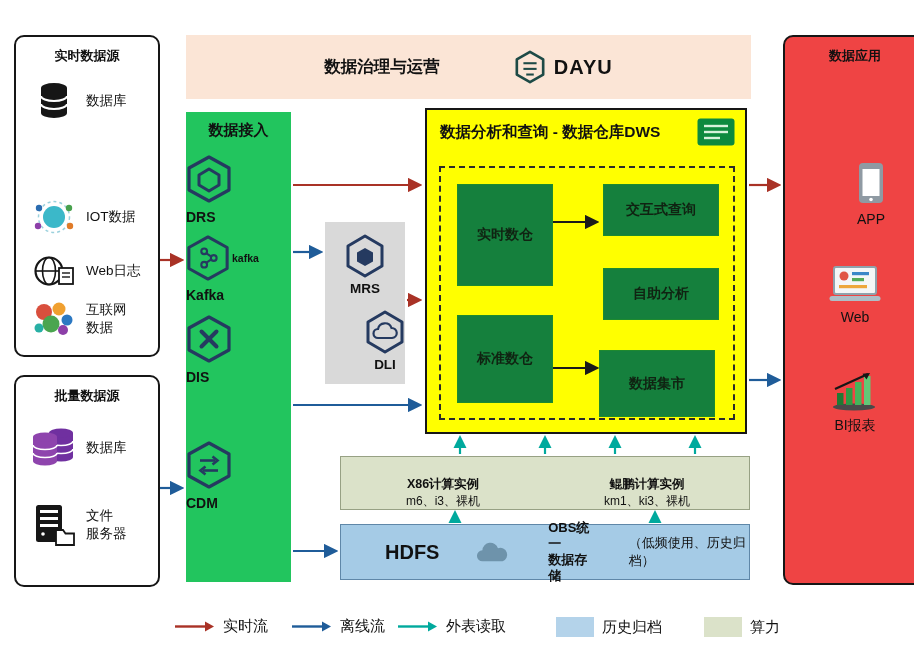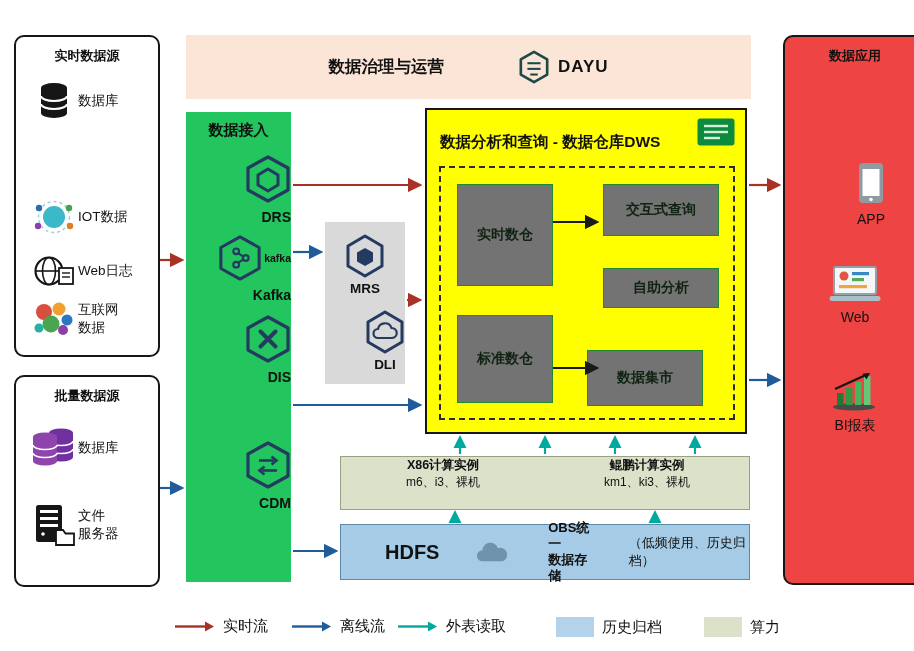--- a/index.html
+++ b/index.html
@@ -2,49 +2,49 @@
 <html><head>
 <meta charset="utf-8">
 <style>
   * { margin:0; padding:0; box-sizing:border-box; }
   body { background:#ffffff; font-family:"Liberation Sans","DejaVu Sans",sans-serif; color:#111; }
   .canvas { position:relative; width:914px; height:651px; background:#fff; overflow:hidden; }
 
   .panel { position:absolute; background:#fff; border:2px solid #161616; border-radius:10px; }
   .panel-title { font-weight:bold; font-size:13px; text-align:center; padding-top:10px; }
 
-  .src-item { position:absolute; display:flex; align-items:center; left:14px; }
+  .src-item { position:absolute; display:flex; align-items:center; gap:8px; left:14px; }
   .icn-wrap { width:48px; display:flex; justify-content:center; flex:0 0 48px; }
   .src-label { font-size:13.5px; line-height:1.3; white-space:pre-line; }
 
   .banner { position:absolute; left:186px; top:35px; width:565px; height:64px; background:#fbe5d6;
             display:flex; align-items:center; justify-content:center; gap:74px; }
   .banner-title { font-weight:bold; font-size:16.5px; }
-  .brand { display:flex; align-items:center; gap:8px; font-weight:bold; font-size:17px; letter-spacing:1px; }
+  .brand { display:flex; align-items:center; gap:8px; font-weight:bold; font-size:20px; letter-spacing:1px; }
 
   .access-col { position:absolute; left:186px; top:112px; width:105px; height:470px; background:#22c55e; }
   .access-title { font-weight:bold; font-size:15px; text-align:center; padding-top:9px; }
-  .access-item { position:absolute; left:0; width:100%; display:flex; flex-direction:column; align-items:flex-end; gap:5px; }
+  .access-item { position:absolute; left:0; width:100%; display:flex; flex-direction:column; align-items:flex-start; gap:5px; }
   .access-label { font-weight:bold; font-size:14px; }
   .hex-row { display:flex; align-items:center; gap:2px; }
   .kafka-mark { font-weight:bold; font-size:10.5px; color:#111; }
 
   .proc-box { position:absolute; left:325px; top:222px; width:80px; height:162px; background:#d9d9d9; }
   .proc-item { position:absolute; left:0; width:100%; display:flex; flex-direction:column; align-items:center; gap:3px; }
   .proc-label { font-weight:bold; font-size:13.5px; }
 
   .dws { position:absolute; left:425px; top:108px; width:322px; height:326px; background:#ffff00; border:2px solid #161616; }
-  .dws-title { font-weight:bold; font-size:15.5px; padding:22px 0 0 13px; }
+  .dws-title { font-weight:bold; font-size:15.5px; padding:12px 0 0 13px; }
   .dws-doc { position:absolute; right:9px; top:7px; }
   .dws-dashed { position:absolute; left:12px; top:56px; width:296px; height:254px; border:2px dashed #2b2b2b; }
-  .dws-block { position:absolute; background:#737373; border:1px solid #1d8a2f; display:flex; align-items:center; justify-content:center;
+  .dws-block { position:absolute; background:#15803d; border:1px solid #1d8a2f; display:flex; align-items:center; justify-content:center;
                font-weight:bold; font-size:14px; color:#102312; }
 
   .compute { position:absolute; left:340px; top:456px; width:410px; height:54px; background:#dbe2c9; border:1px solid #97a184;
-             display:flex; align-items:flex-start; }
+             display:flex; align-items:flex-end; }
   .compute-col { width:50%; text-align:center; line-height:1.35; }
   .compute-title { font-weight:bold; font-size:12.5px; }
   .compute-models { font-size:12px; }
 
   .storage { position:absolute; left:340px; top:524px; width:410px; height:56px; background:#a5cbe6; border:1px solid #5f87a8;
              display:flex; align-items:center; padding-left:44px; gap:35px; }
   .hdfs-label { font-weight:bold; font-size:20px; }
   .obs-title { font-weight:bold; font-size:13px; line-height:1.25; white-space:pre-line; }
   .obs-note { font-size:13px; }
 
@@ -237,22 +237,22 @@
     <svg class="dws-doc" width="40" height="30" viewBox="0 0 40 30">
       <rect x="1.5" y="1.5" width="37" height="27" rx="3" fill="#0c8a3e"></rect>
       <line x1="8" y1="9" x2="32" y2="9" stroke="#d6f2db" stroke-width="2.4"></line>
       <line x1="8" y1="15" x2="32" y2="15" stroke="#d6f2db" stroke-width="2.4"></line>
       <line x1="8" y1="21" x2="24" y2="21" stroke="#d6f2db" stroke-width="2.4"></line>
     </svg>
     <div class="dws-dashed"></div>
     <div class="dws-block" style="left:30px;top:74px;width:96px;height:102px;">实时数仓</div>
     <div class="dws-block" style="left:30px;top:205px;width:96px;height:88px;">标准数仓</div>
     <div class="dws-block" style="left:176px;top:74px;width:116px;height:52px;">交互式查询</div>
-    <div class="dws-block" style="left:176px;top:158px;width:116px;height:40px;">自助分析</div>
-    <div class="dws-block" style="left:160px;top:240px;width:116px;height:56px;font-family:Liberation Serif, serif;">数据集市</div>
+    <div class="dws-block" style="left:176px;top:158px;width:116px;height:52px;">自助分析</div>
+    <div class="dws-block" style="left:172px;top:240px;width:116px;height:67px;font-family:Liberation Serif, serif;">数据集市</div>
   </div>
 
   <div class="compute">
     <div class="compute-col">
       <div class="compute-title">X86计算实例</div>
       <div class="compute-models">m6、i3、裸机</div>
     </div>
     <div class="compute-col">
       <div class="compute-title">鲲鹏计算实例</div>
       <div class="compute-models">km1、ki3、裸机</div>

